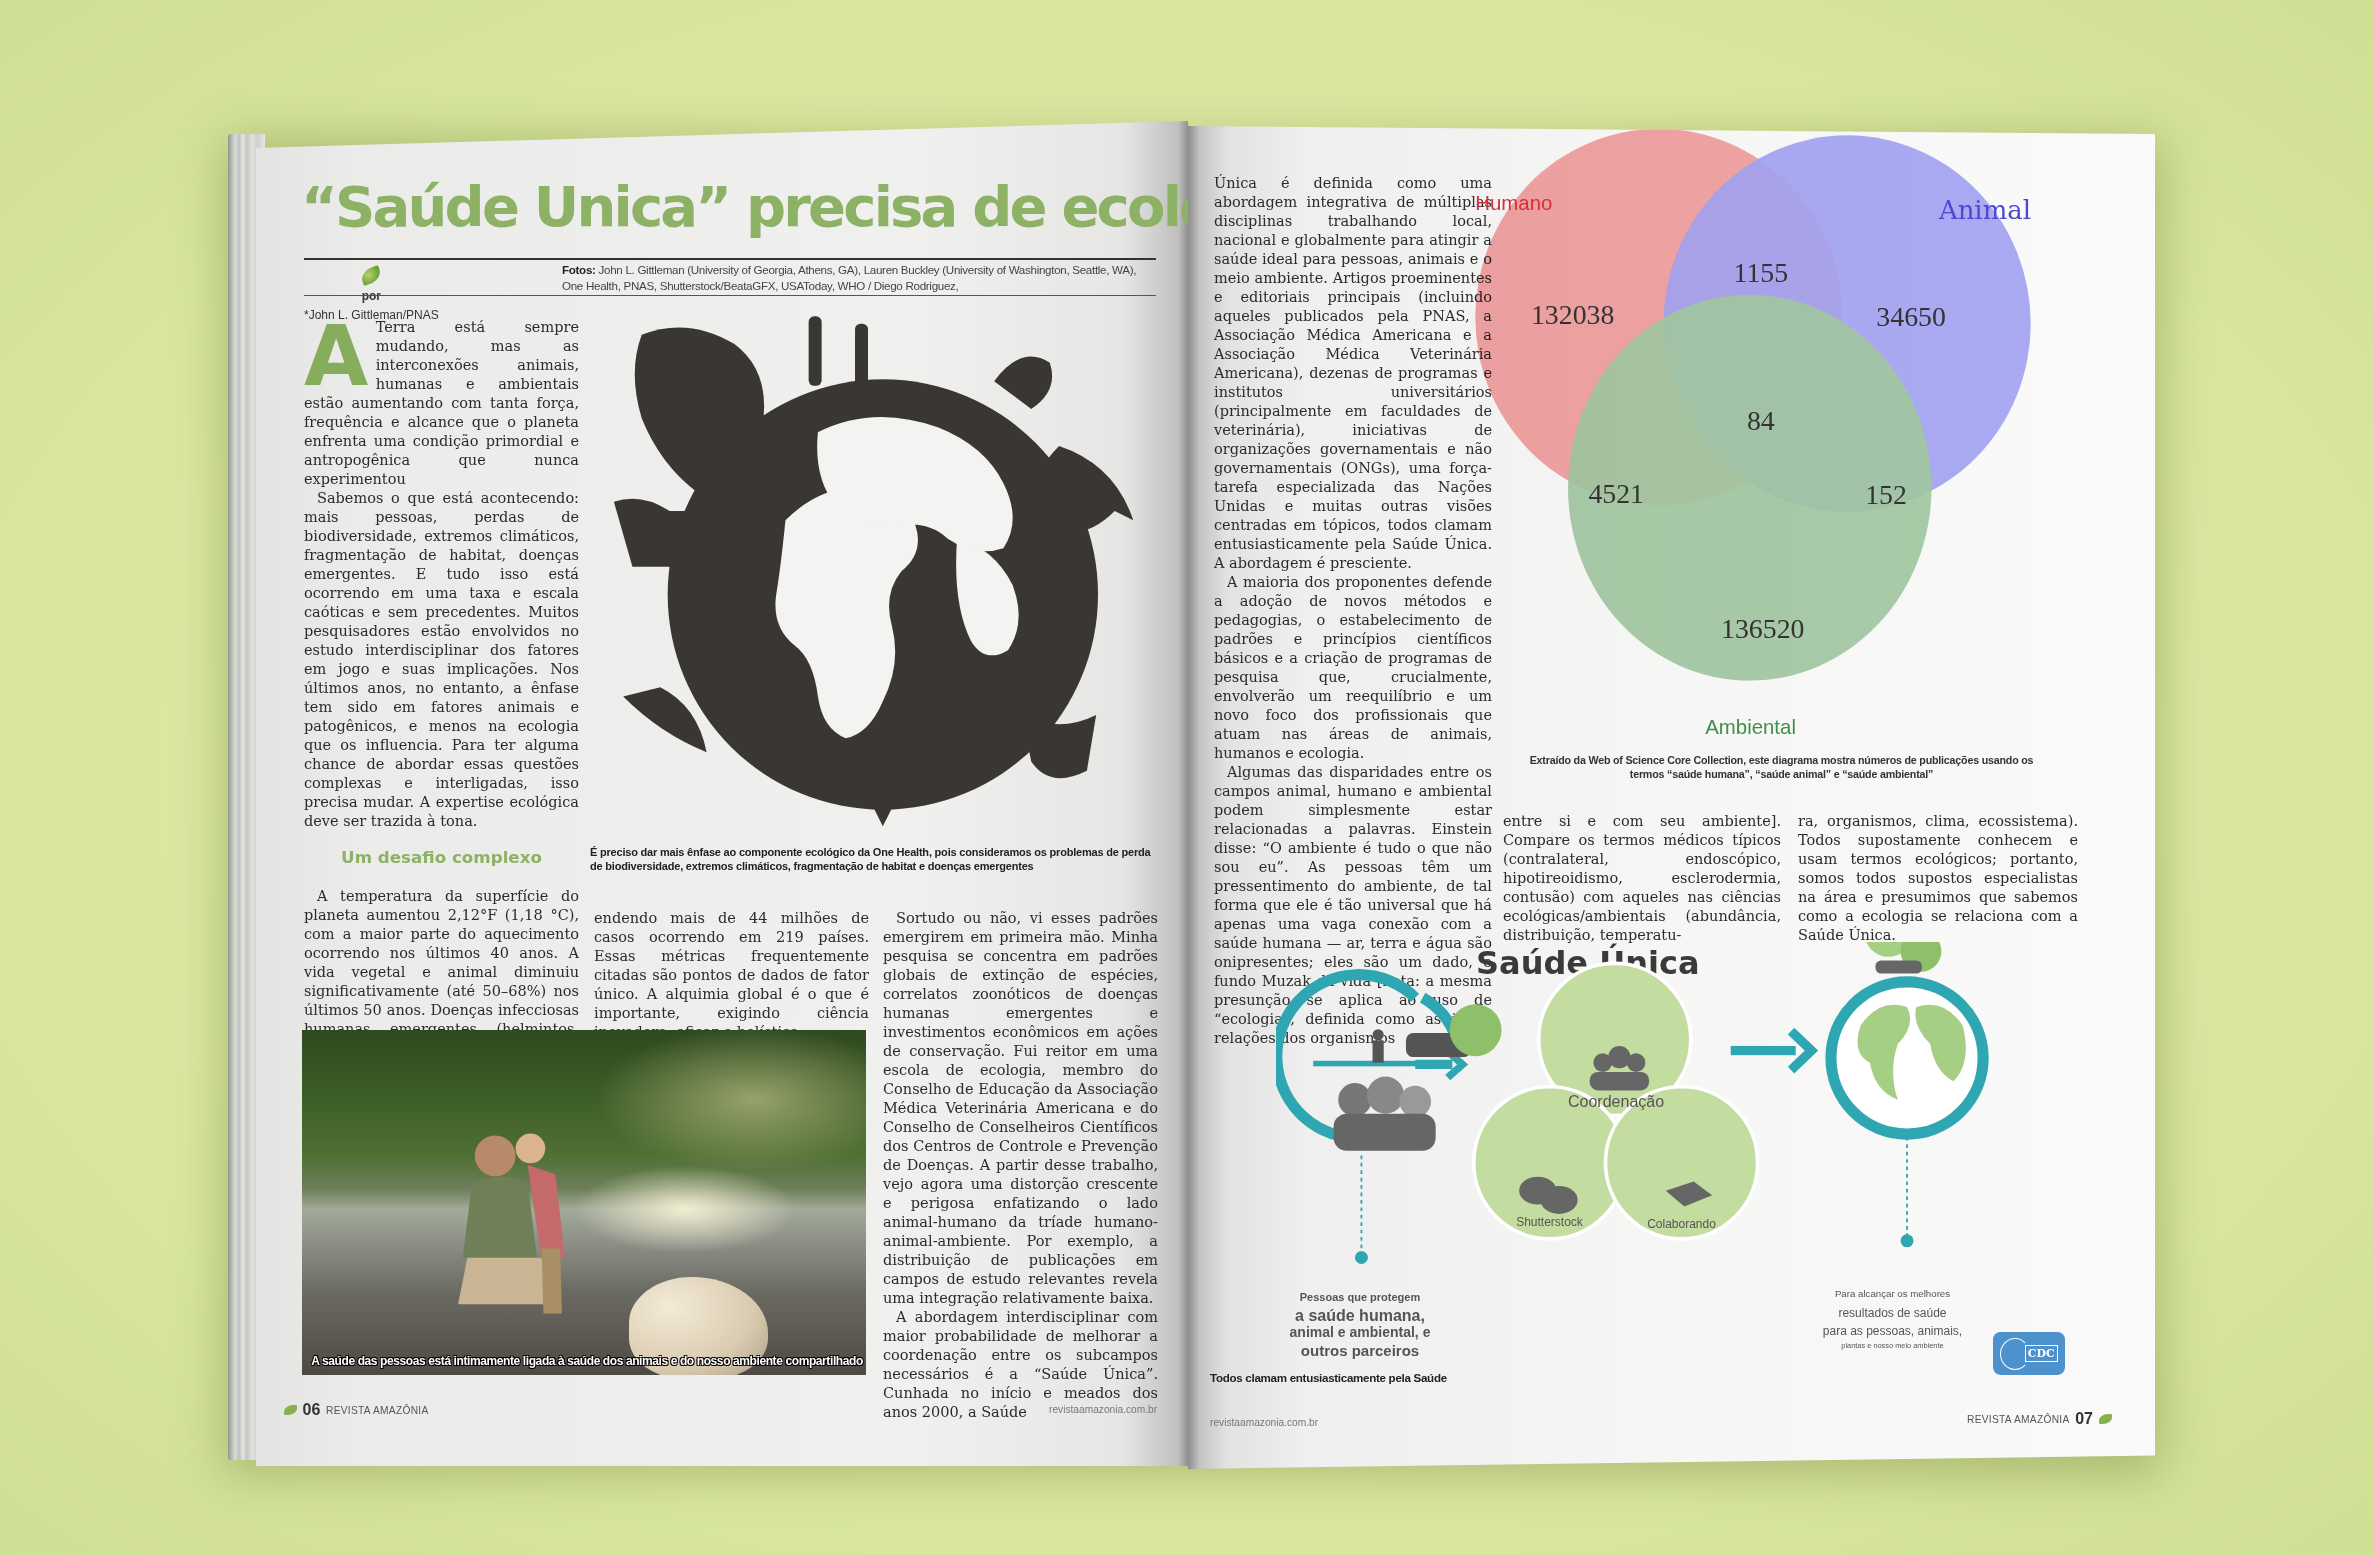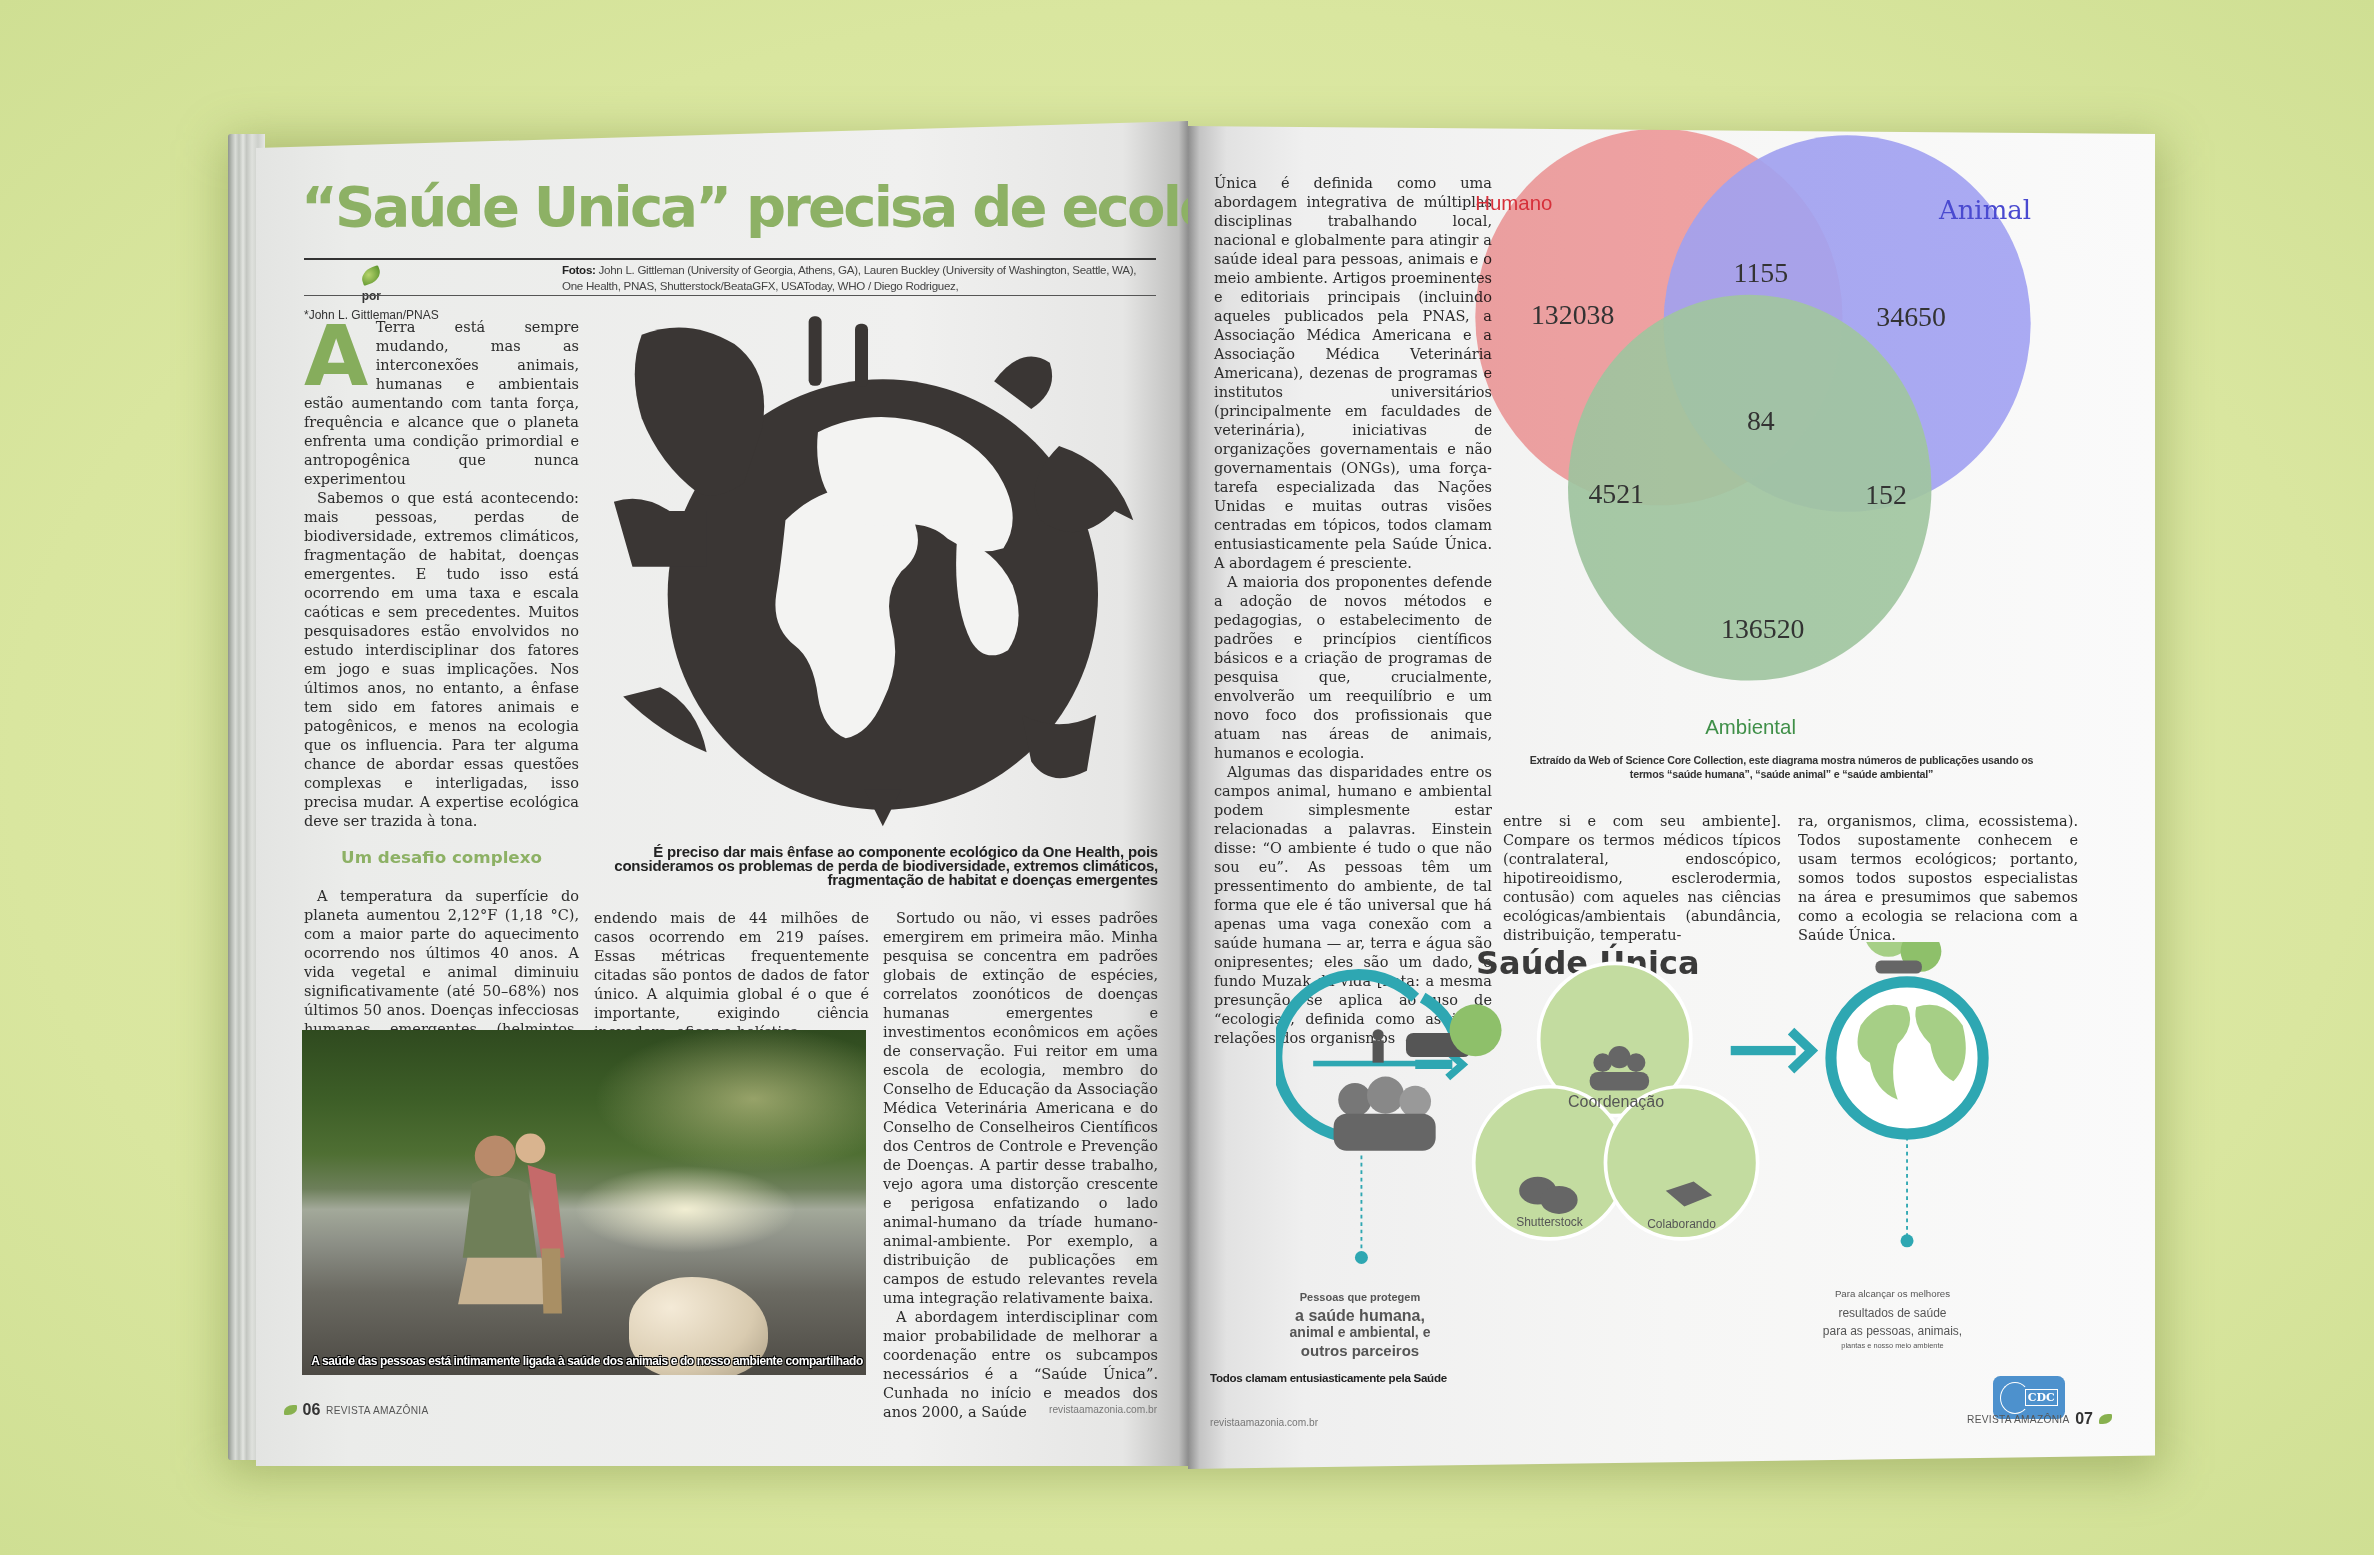--- a/index.html
+++ b/index.html
@@ -40,22 +40,22 @@
 
   .col { position: absolute; font-size: 14.5px; line-height: 19px; color: #2b2b2b; text-align: justify; hyphens: auto; }
   .col p { text-indent: 13px; }
   .col p.noindent { text-indent: 0; }
   .dropcap { float: left; font-family: "DejaVu Sans", sans-serif; font-weight: bold; font-size: 83px;
     line-height: 70px; color: #86ad5c; margin: 3.7px 7.4px 0 0; }
   .subhead { font-family: "DejaVu Sans", sans-serif; font-weight: bold; font-size: 16.7px; color: #8db165;
     text-align: center; margin: 16.7px 0 20.4px; text-indent: 0 !important; }
 
   .globe-art { position: absolute; left: 330px; top: 186px; width: 577px; height: 524px; }
-  .globe-caption { position: absolute; left: 334px; top: 724px; width: 568px; text-align: right;
-    font-family: "Liberation Sans", sans-serif; font-weight: bold; font-size: 15px; line-height: 14px; color: #222; letter-spacing: -0.2px; }
+  .globe-caption { position: absolute; left: 334px; top: 724px; width: 568px; text-align: left;
+    font-family: "Liberation Sans", sans-serif; font-weight: bold; font-size: 11px; line-height: 14px; color: #222; letter-spacing: -0.2px; }
 
   .photo { position: absolute; left: 46px; top: 909px; width: 564px; height: 345px; overflow: hidden;
     background:
       radial-gradient(ellipse 28% 18% at 68% 52%, rgba(255,250,220,0.85), transparent 70%),
       radial-gradient(ellipse 40% 30% at 80% 20%, rgba(240,230,170,0.5), transparent 70%),
       linear-gradient(180deg, #2f4a1f 0%, #3d5e27 20%, #4f6f33 36%, #6d7f5a 46%, #a3a99a 52%, #8c8f86 62%, #6b6a62 76%, #4d4a44 100%); }
   .photo .man { position: absolute; left: 156px; top: 98px; width: 130px; height: 204px; }
   .photo .dog { position: absolute; left: 327px; top: 247px; width: 139px; height: 102px;
     background: radial-gradient(ellipse at 30% 30%, #f4ead7, #d9cbb0 60%, #a89b82); border-radius: 45% 55% 40% 40%; }
   .photo-caption { position: absolute; left: 9.3px; bottom: 7.4px; font-family: "Liberation Sans", sans-serif;
@@ -70,21 +70,21 @@
 
   
   .venn { position: absolute; left: 278px; top: 0px; width: 612px; height: 640px; }
   .venn-caption { position: absolute; left: 334px; top: 627px; width: 519px; text-align: center;
     font-family: "Liberation Sans", sans-serif; font-weight: bold; font-size: 10.7px; line-height: 14px; color: #333; letter-spacing: -0.2px; }
 
   .infographic { position: absolute; left: 88px; top: 816px; width: 761px; height: 399px; }
   .info-title { position: absolute; left: 288px; top: 818px; font-family: "DejaVu Sans", sans-serif; font-weight: bold; font-size: 32px; color: #3a3a3a; }
   .info-label { position: absolute; font-family: "Liberation Sans", sans-serif; text-align: center; color: #555; }
   .cdc-logo { position: absolute; left: 805px; top: 1206px; width: 72px; height: 43px; background: #4d91cd; border-radius: 7.4px;
-    display: flex; align-items: center; justify-content: flex-end; padding-right: 7.4px; margin-top: 44px; }
+    display: flex; align-items: center; justify-content: flex-end; padding-right: 7.4px; }
   .cdc-logo span { border: 1.4px solid #fff; color: #fff; font-family: "DejaVu Serif", serif; font-weight: bold; font-size: 11px; padding: 0.9px 1.9px; }
   .cdc-logo::before { content: ""; position: absolute; left: 7.4px; top: 5.6px; width: 28px; height: 30px; border: 1.9px solid #fff; border-right-color: transparent; border-radius: 50%; }
   .info-footer { position: absolute; left: 22px; top: 1245px; font-family: "Liberation Sans", sans-serif; font-weight: bold; font-size: 11.6px; color: #222; letter-spacing: -0.3px; }
 </style>
 </head>
 <body>
 
 <div class="scene"></div>
 <div class="mag-shadow"></div>
 <div class="page-edges"></div>

